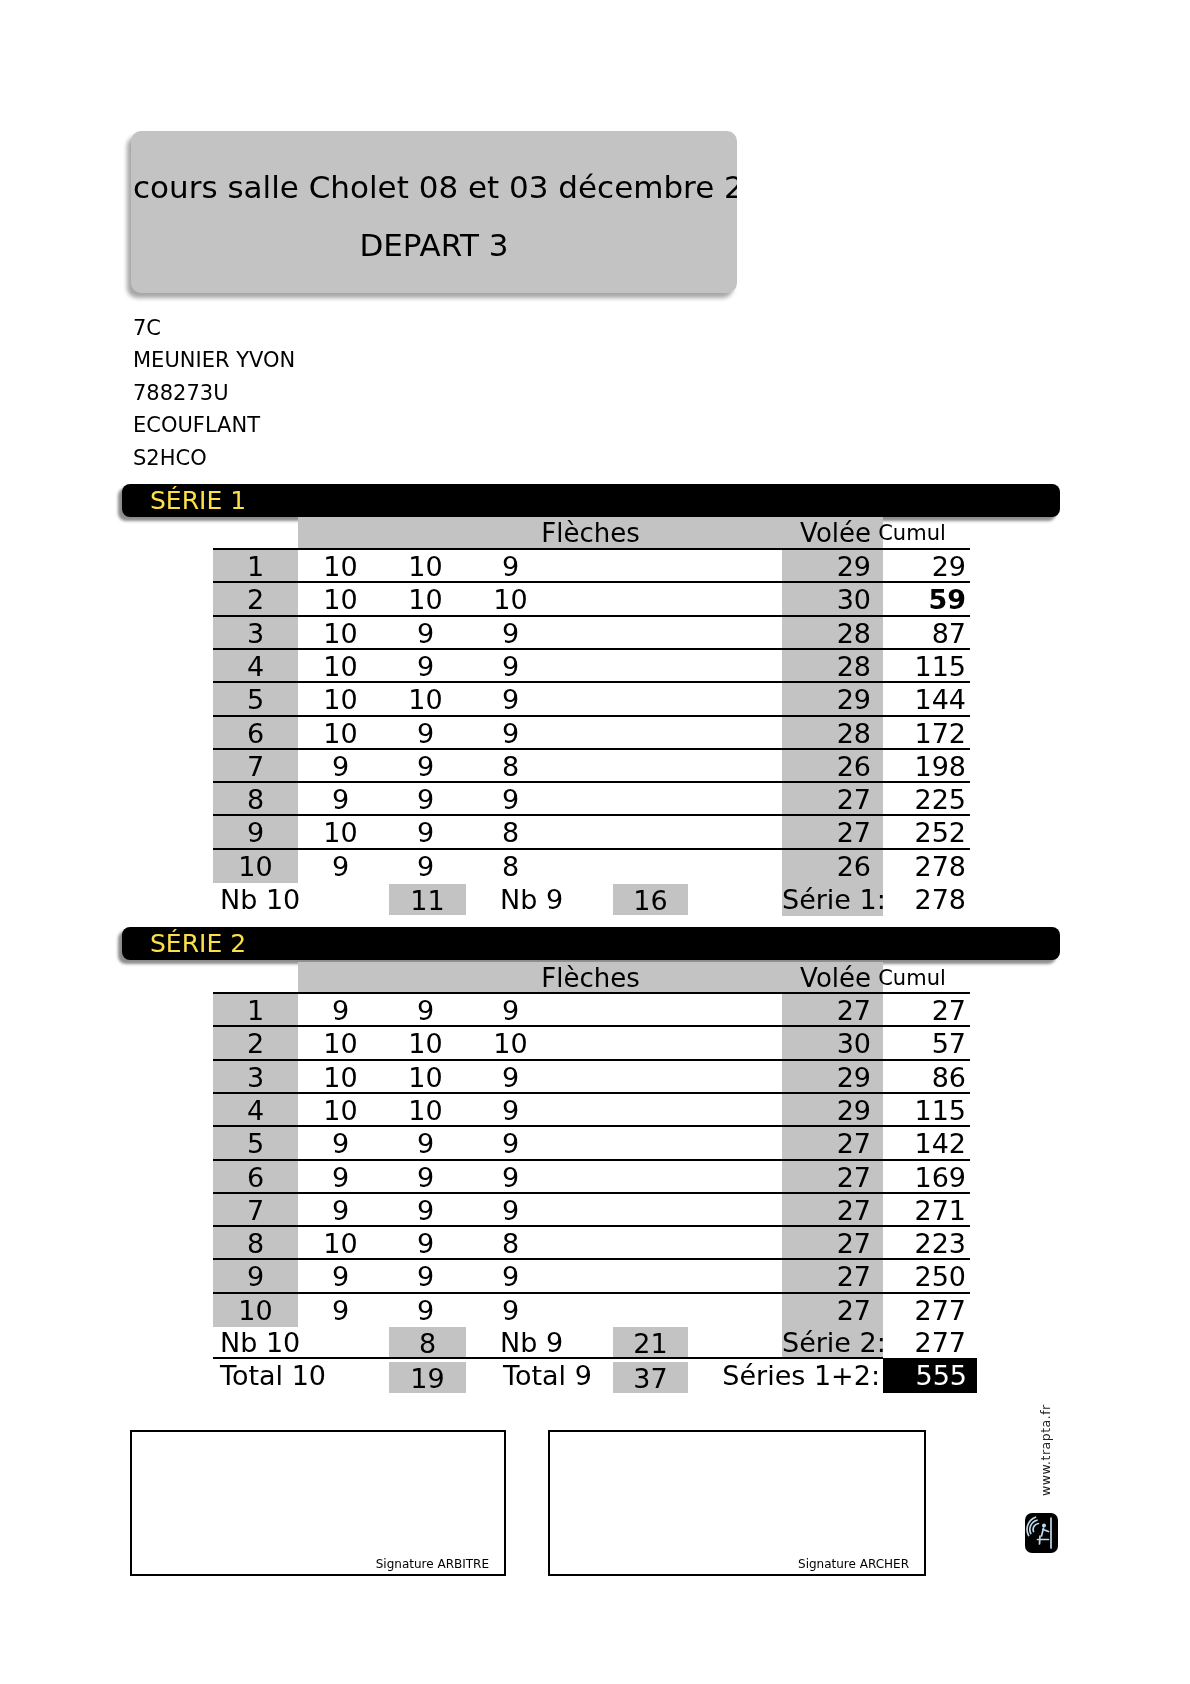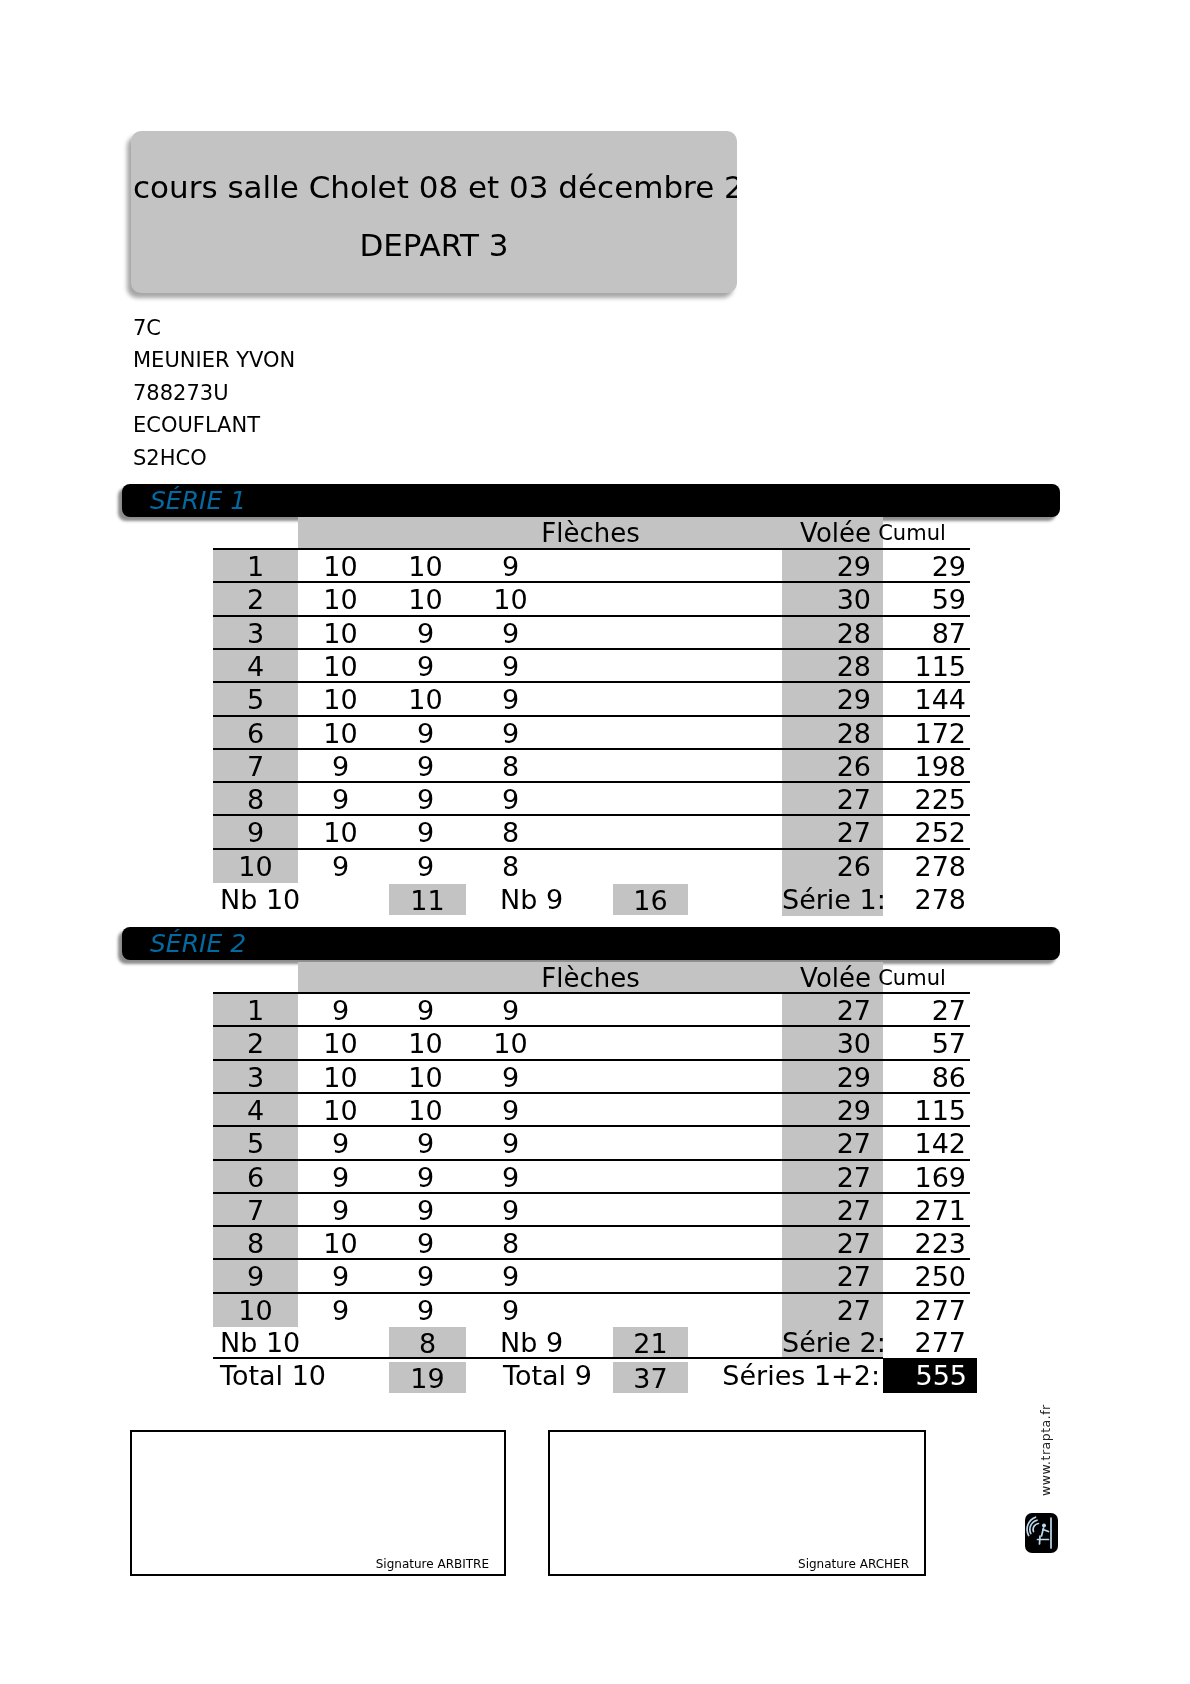--- a/index.html
+++ b/index.html
@@ -7,23 +7,23 @@
         font-family:"DejaVu Sans","Liberation Sans",sans-serif;color:#000;}
   
   .titlebox{position:absolute;left:131px;top:131px;width:606px;height:162px;
             background:var(--gray,#c3c3c3);border-radius:10px;overflow:hidden;
             box-shadow:-4px 5px 4px rgba(0,0,0,0.35);font-size:31px;}
   .title-l1{white-space:nowrap;margin-top:36px;padding-left:2px;line-height:40px;}
   .title-l2{text-align:center;margin-top:18px;line-height:40px;}
   
   .info{position:absolute;left:133px;top:312px;font-size:21px;line-height:32.4px;}
   
-  .banner{position:absolute;left:122px;width:938px;height:33px;background:#000;color:#0369a1;
+  .banner{position:absolute;left:122px;width:938px;height:33px;background:#000;color:#fde047;
           font-size:25px;line-height:33px;padding-left:28px;border-radius:8px;
-          box-shadow:-4px 4px 3px rgba(0,0,0,0.45);box-sizing:border-box;font-style:italic;}
+          box-shadow:-4px 4px 3px rgba(0,0,0,0.45);box-sizing:border-box;}
   
   .hdrband{position:absolute;left:298px;width:585px;height:32px;background:var(--gray,#c3c3c3);
            font-size:26px;line-height:32px;}
   .hdr-fleches{position:absolute;left:0;width:100%;text-align:center;}
   .hdr-volee{position:absolute;right:12px;}
   .hdr-cumul{position:absolute;left:860px;width:104px;height:32px;font-size:21px;line-height:32px;text-align:center;}
   .cell{position:absolute;font-size:27px;line-height:33px;white-space:nowrap;box-sizing:border-box;}
   .gray{background:var(--gray,#c3c3c3);}
   .center{text-align:center;}
   .right{text-align:right;}
@@ -68,21 +68,21 @@
       <div class="cell center" style="left: 383px; top: 550px; width: 85px;">10</div>
       <div class="cell center" style="left: 468px; top: 550px; width: 85px;">9</div>
       <div class="cell gray right" style="left: 782px; top: 550px; width: 101px; padding-right: 12px;">29</div>
       <div class="cell right" style="left: 883px; top: 550px; width: 87px; padding-right: 4px;">29</div>
       <div class="hline" style="left: 213px; top: 581.3px; width: 757px;"></div>
       <div class="cell gray center" style="left: 213px; top: 583.3px; width: 85px;">2</div>
       <div class="cell center" style="left: 298px; top: 583.3px; width: 85px;">10</div>
       <div class="cell center" style="left: 383px; top: 583.3px; width: 85px;">10</div>
       <div class="cell center" style="left: 468px; top: 583.3px; width: 85px;">10</div>
       <div class="cell gray right" style="left: 782px; top: 583.3px; width: 101px; padding-right: 12px;">30</div>
-      <div class="cell right" style="left: 883px; top: 583.3px; width: 87px; padding-right: 4px;">59</div>
+      <div class="cell right" style="left: 883px; top: 583.3px; width: 87px; padding-right: 4px; font-weight: bold;">59</div>
       <div class="hline" style="left: 213px; top: 614.6px; width: 757px;"></div>
       <div class="cell gray center" style="left: 213px; top: 616.6px; width: 85px;">3</div>
       <div class="cell center" style="left: 298px; top: 616.6px; width: 85px;">10</div>
       <div class="cell center" style="left: 383px; top: 616.6px; width: 85px;">9</div>
       <div class="cell center" style="left: 468px; top: 616.6px; width: 85px;">9</div>
       <div class="cell gray right" style="left: 782px; top: 616.6px; width: 101px; padding-right: 12px;">28</div>
       <div class="cell right" style="left: 883px; top: 616.6px; width: 87px; padding-right: 4px;">87</div>
       <div class="hline" style="left: 213px; top: 647.9px; width: 757px;"></div>
       <div class="cell gray center" style="left: 213px; top: 649.9px; width: 85px;">4</div>
       <div class="cell center" style="left: 298px; top: 649.9px; width: 85px;">10</div>

